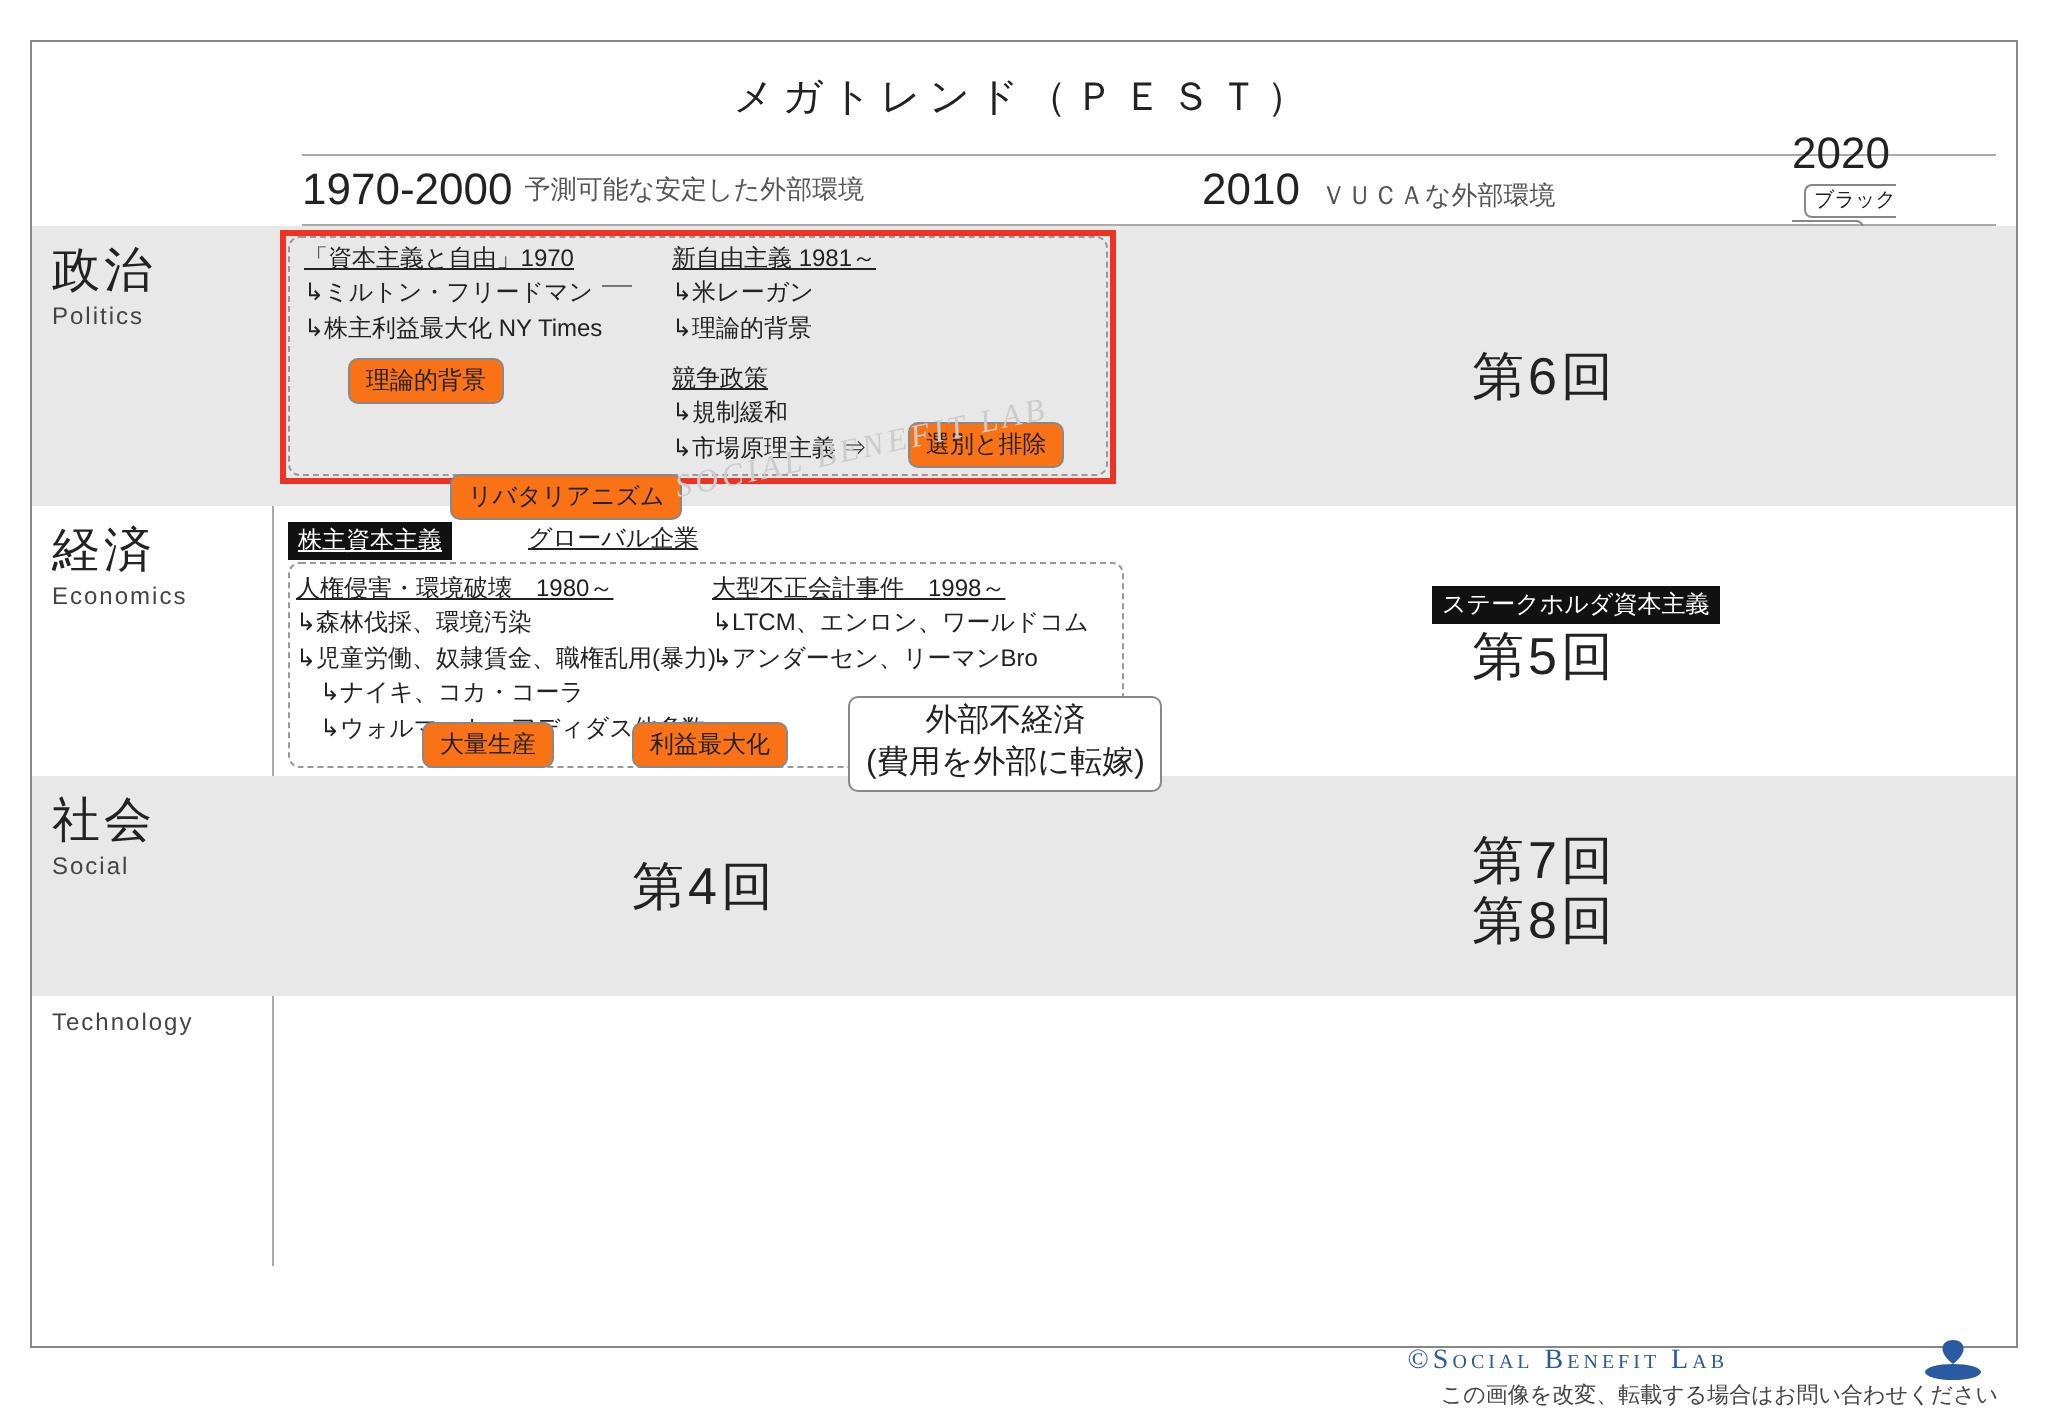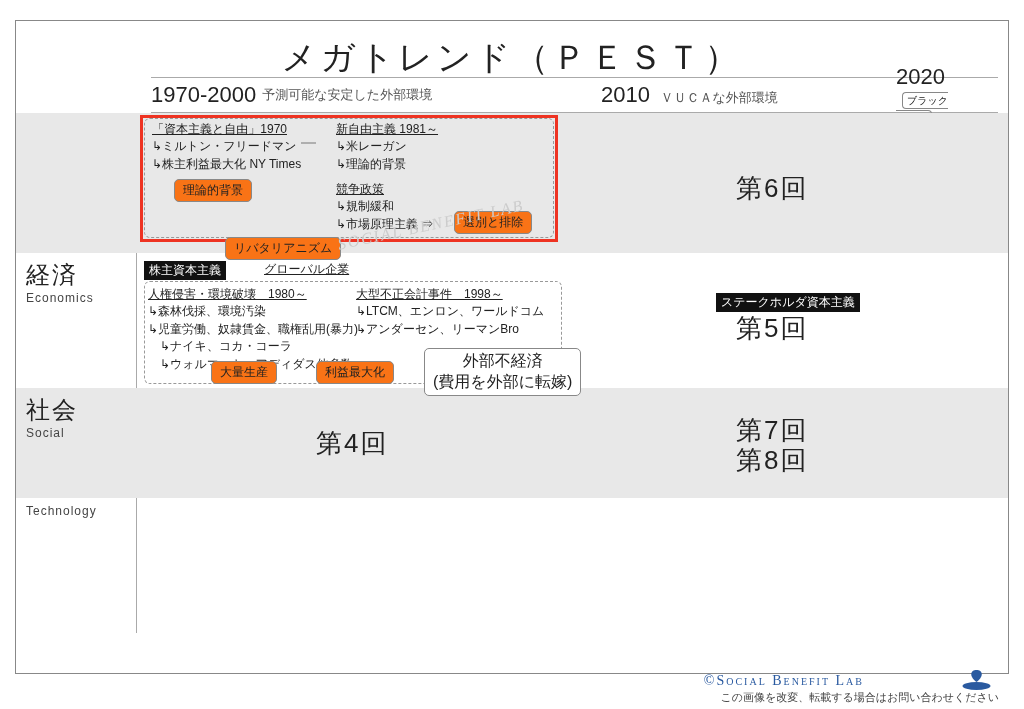--- a/index.html
+++ b/index.html
@@ -1,18 +1,18 @@
 <!DOCTYPE html>
 <html><head>
 <meta charset="utf-8">
 <style>
   * { box-sizing: border-box; margin: 0; padding: 0; }
   body { font-family: "Hiragino Kaku Gothic Pro", "Meiryo", sans-serif; background: #fff; width: 1024px; height: 709px; position: relative; color: #222; }
   .frame { position: absolute; inset: 20px 15px 35px 15px; border: 1px solid #888; }
-  .title { text-align: center; font-size: 34px; letter-spacing: 4px; padding: 14px 0 10px; font-weight: 300; }
+  .title { text-align: center; font-size: 20px; letter-spacing: 4px; padding: 14px 0 10px; font-weight: 300; }
   .timeline-header { position: absolute; top: 56px; left: 135px; right: 10px; height: 36px; border-top: 1px solid #aaa; border-bottom: 1px solid #aaa; display: flex; align-items: center; }
   .th-year { font-size: 22px; font-weight: 400; }
   .th-sub { font-size: 13px; color: #555; margin-left: 6px; }
   .th-2010 { position: absolute; left: 450px; }
   .th-2020 { position: absolute; left: 745px; }
   .badge-small { border: 1px solid #888; border-radius: 4px; font-size: 10px; padding: 2px 4px; line-height: 1.1; margin-left: 6px; }
   .row-label { position: absolute; left: 10px; width: 100px; }
   .row-label .jp { font-size: 24px; font-weight: 400; letter-spacing: 2px; }
   .row-label .en { font-size: 12px; color: #444; letter-spacing: 1px; }
   .row-bg { position: absolute; left: 0; right: 0; }
@@ -53,20 +53,24 @@
     </span>
   </div>
 
   <div class="vline" style="left:120px; top:92px; height:520px;"></div>
 
   <div class="row-bg shade" style="top:92px; height:140px;"></div>
   <div class="row-bg" style="top:232px; height:135px;"></div>
   <div class="row-bg shade" style="top:367px; height:110px;"></div>
   <div class="row-bg" style="top:477px; height:135px;"></div>
 
+  <div class="row-label" style="top:98px;">
+    <div class="jp">政治</div>
+    <div class="en">Politics</div>
+  </div>
   <div class="row-label" style="top:373px;">
     <div class="jp">社会</div>
     <div class="en">Social</div>
   </div>
   <div class="row-label" style="top:238px;">
     <div class="jp">経済</div>
     <div class="en">Economics</div>
   </div>
   <div class="row-label" style="top:483px;">
     <div class="en">Technology</div>
@@ -91,21 +95,21 @@
     <span>↳規制緩和</span><br>
     <span>↳市場原理主義 ⇒</span>
   </div>
   <div class="chip" style="left:438px; top:190px;">選別と排除</div>
   <div class="chip" style="left:209px; top:216px;">リバタリアニズム</div>
 
   <div class="watermark" style="left:320px; top:195px;">SOCIAL BENEFIT LAB</div>
 
   <div class="dashbox" style="left:128px; top:260px; width:418px; height:103px;"></div>
 
-  <div class="blk" style="left:128px; top:240px;">株主資本主義</div>
+  <div class="blk" style="left:128px; top:240px;text-decoration:underline;">株主資本主義</div>
   <div class="node underlined" style="left:248px; top:240px;">グローバル企業</div>
 
   <div class="node" style="left:132px; top:265px;">
     <span class="underlined">人権侵害・環境破壊　1980～</span><br>
     <span>↳森林伐採、環境汚染</span><br>
     <span>↳児童労働、奴隷賃金、職権乱用(暴力)</span><br>
     <span>　↳ナイキ、コカ・コーラ</span><br>
     <span>　↳ウォルマート、アディダス他多数</span>
   </div>
   <div class="node" style="left:340px; top:265px;">

